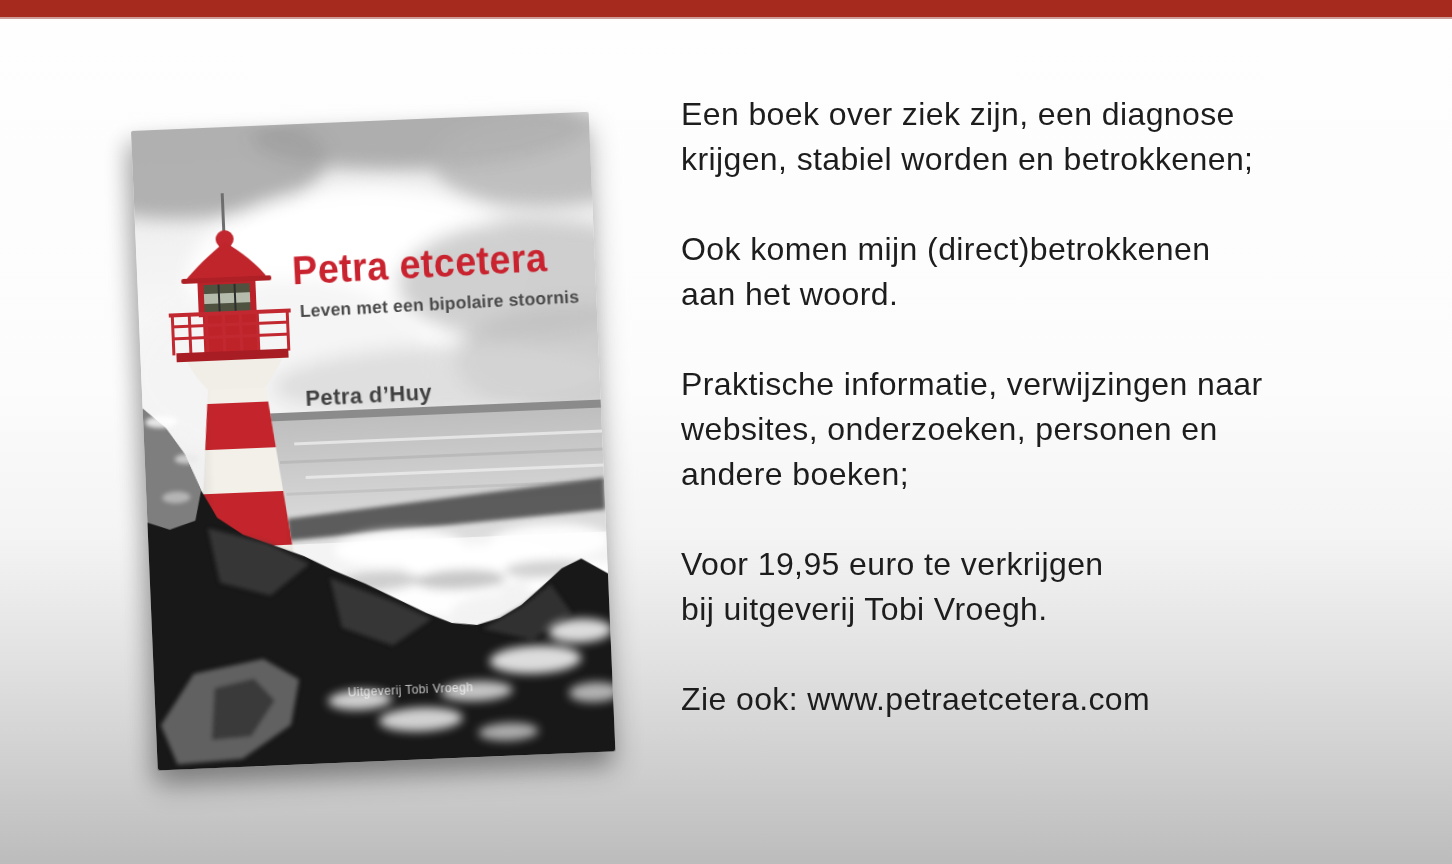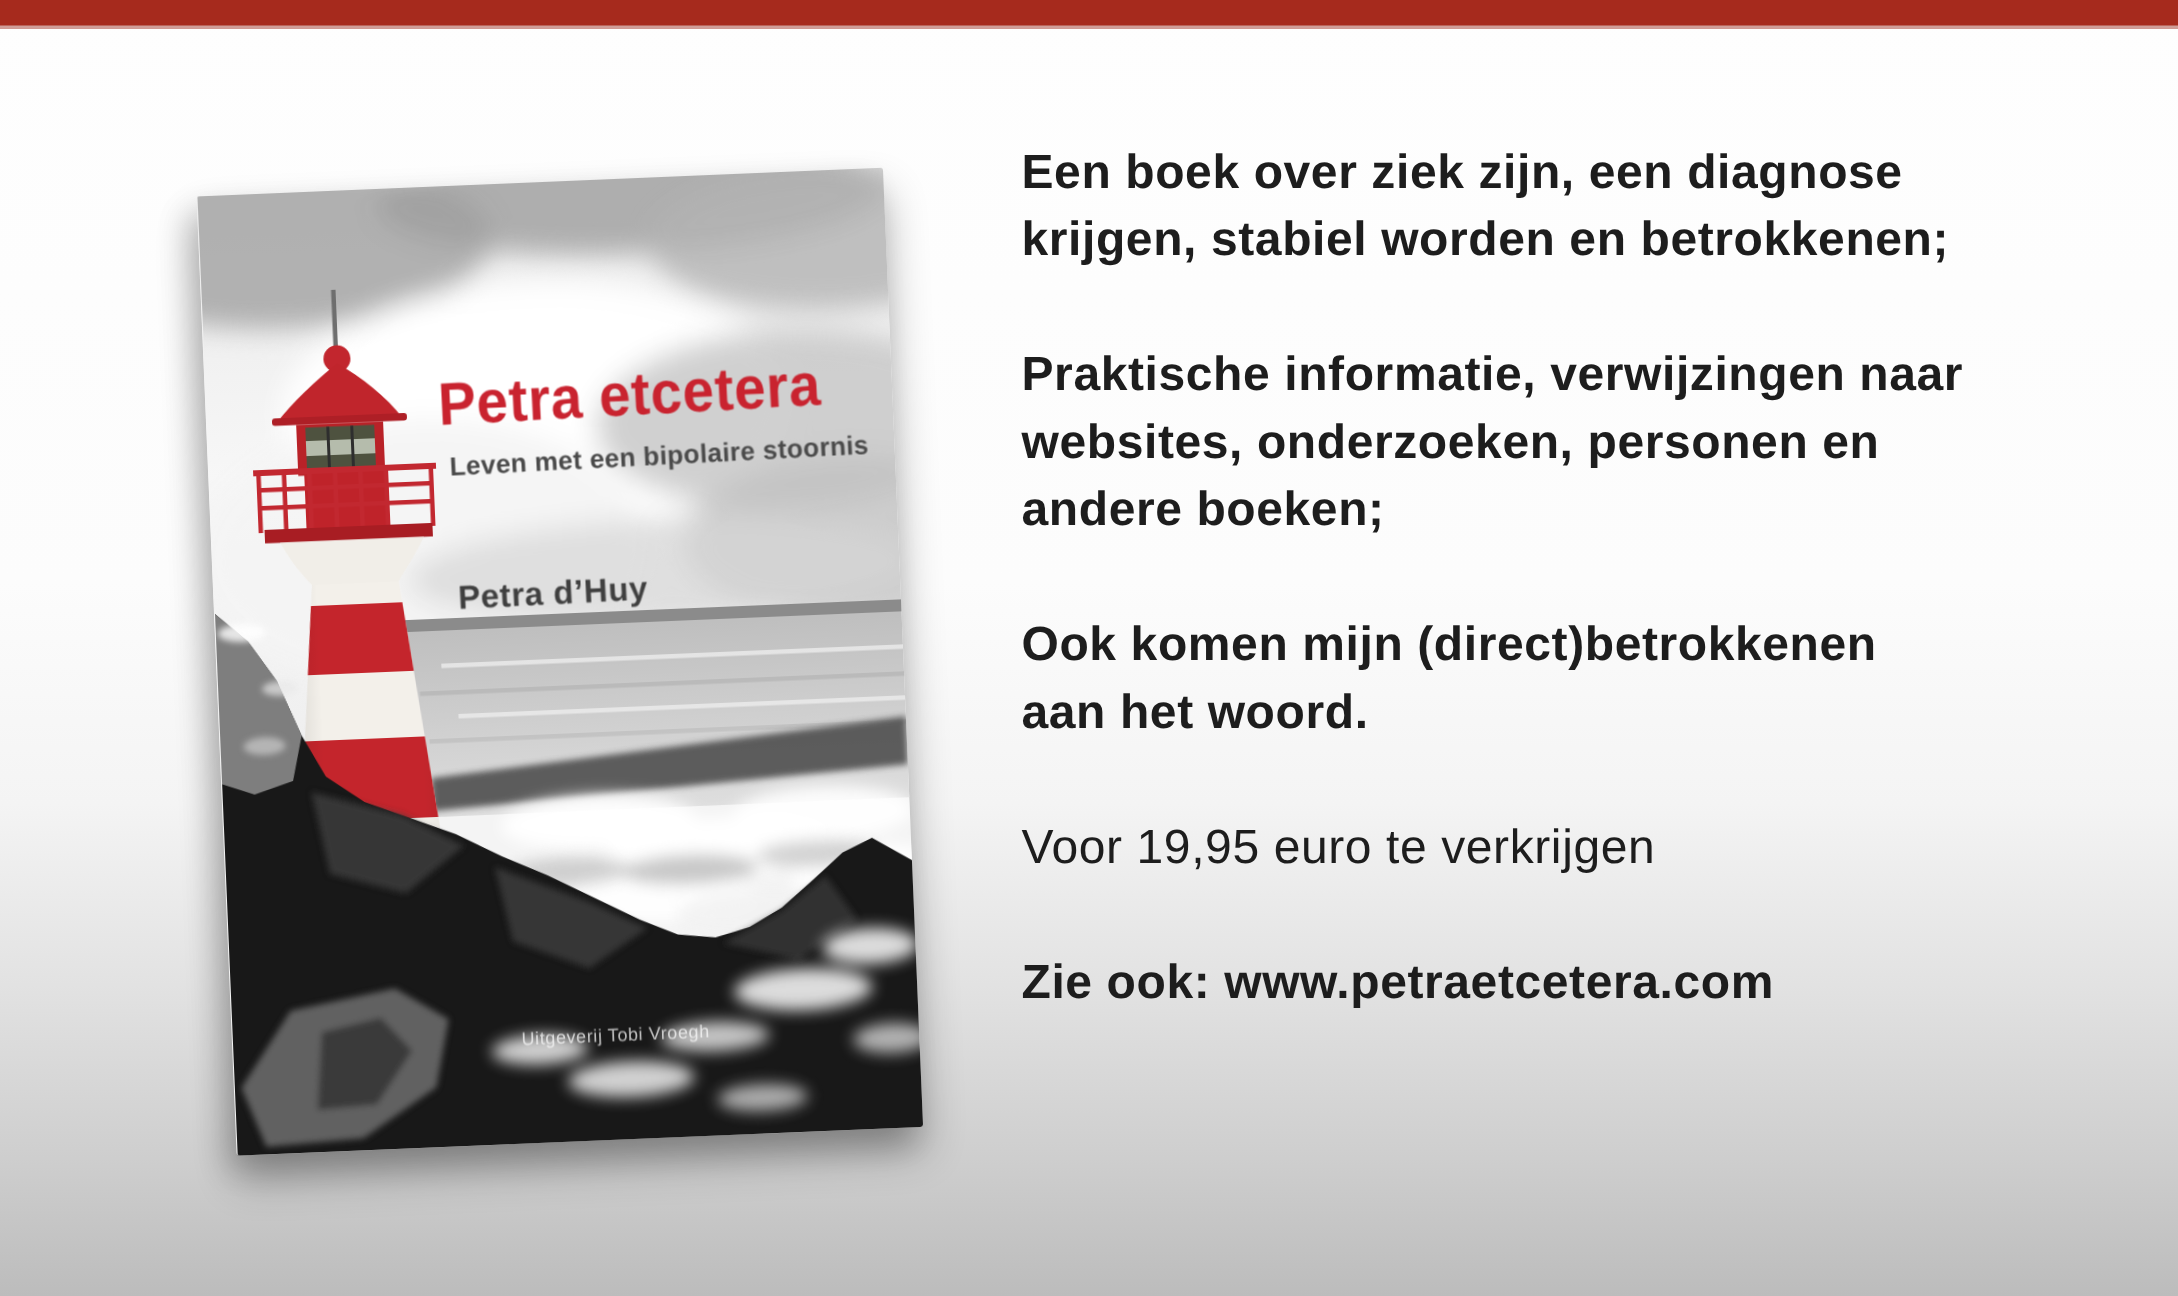--- a/index.html
+++ b/index.html
@@ -55,21 +55,21 @@
     font-size: 12px; font-weight: 400; color: rgba(255,255,255,.72);
     letter-spacing: .4px; white-space: nowrap;
   }
 
   
   .body-text {
     position: absolute; left: 681px; top: 92px; width: 700px;
     color: #1d1d1d; font-size: 32px; line-height: 45px;
     letter-spacing: .4px;
   }
-  .body-text .para { margin-bottom: 45px; font-weight: 700; }
+  .body-text .para { margin-bottom: 45px; font-weight: 400; }
   .body-text .para.bold { font-weight: 400; }
   .body-text .line { white-space: nowrap; }
 </style>
 </head>
 <body>
 
 <div class="top-bar"></div>
 
 <div class="book">
   <svg viewBox="0 0 458 640" preserveAspectRatio="none">
@@ -206,27 +206,28 @@
   <div class="cover-author">Petra d’Huy</div>
   <div class="cover-imprint">Uitgeverij Tobi Vroegh</div>
 </div>
 
 <div class="body-text">
     <div class="para">
       <div class="line">Een boek over ziek zijn, een diagnose</div>
       <div class="line">krijgen, stabiel worden en betrokkenen;</div>
     </div>
     <div class="para">
+      <div class="line">Ook komen mijn (direct)betrokkenen</div>
+      <div class="line">aan het woord.</div>
+    </div>
+    <div class="para">
       <div class="line">Praktische informatie, verwijzingen naar</div>
       <div class="line">websites, onderzoeken, personen en</div>
       <div class="line">andere boeken;</div>
     </div>
-    <div class="para">
-      <div class="line">Ook komen mijn (direct)betrokkenen</div>
-      <div class="line">aan het woord.</div>
-    </div>
     <div class="para bold">
       <div class="line">Voor 19,95 euro te verkrijgen</div>
+      <div class="line">bij uitgeverij Tobi Vroegh.</div>
     </div>
     <div class="para">
       <div class="line">Zie ook: www.petraetcetera.com</div>
     </div>
   </div>
 
 </body></html>

